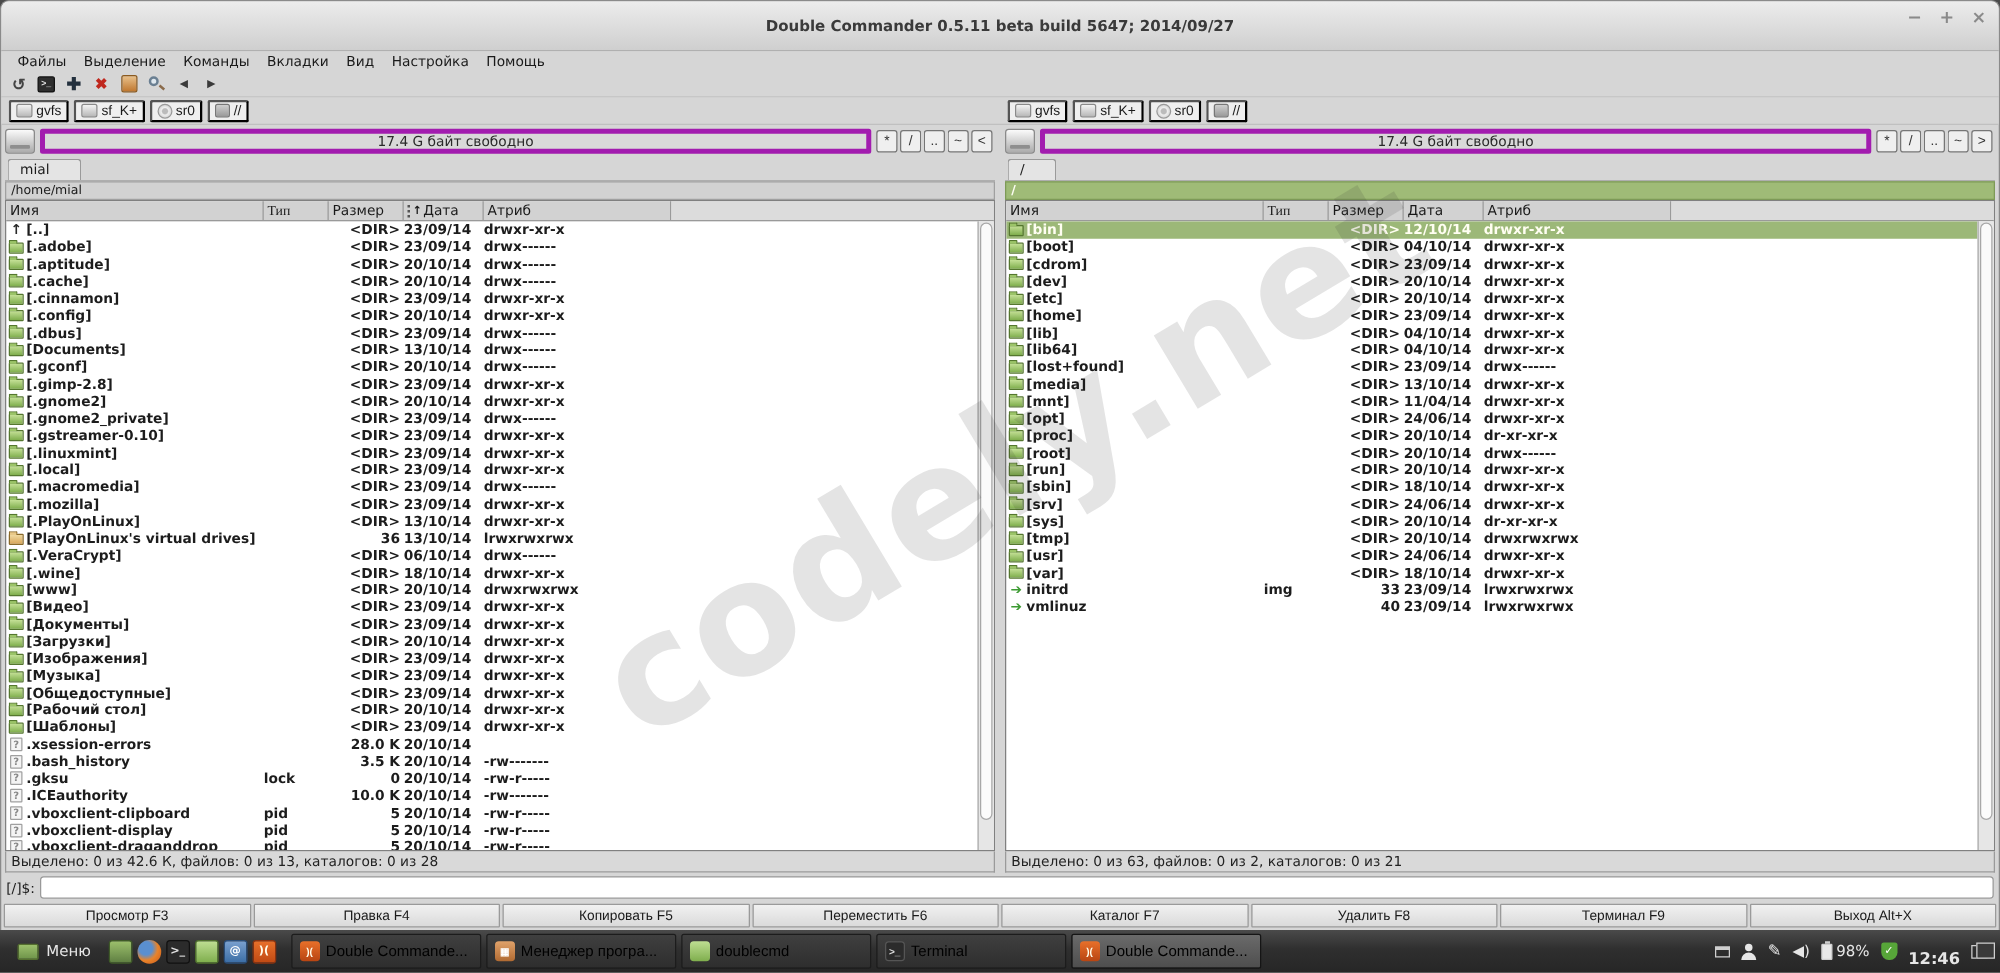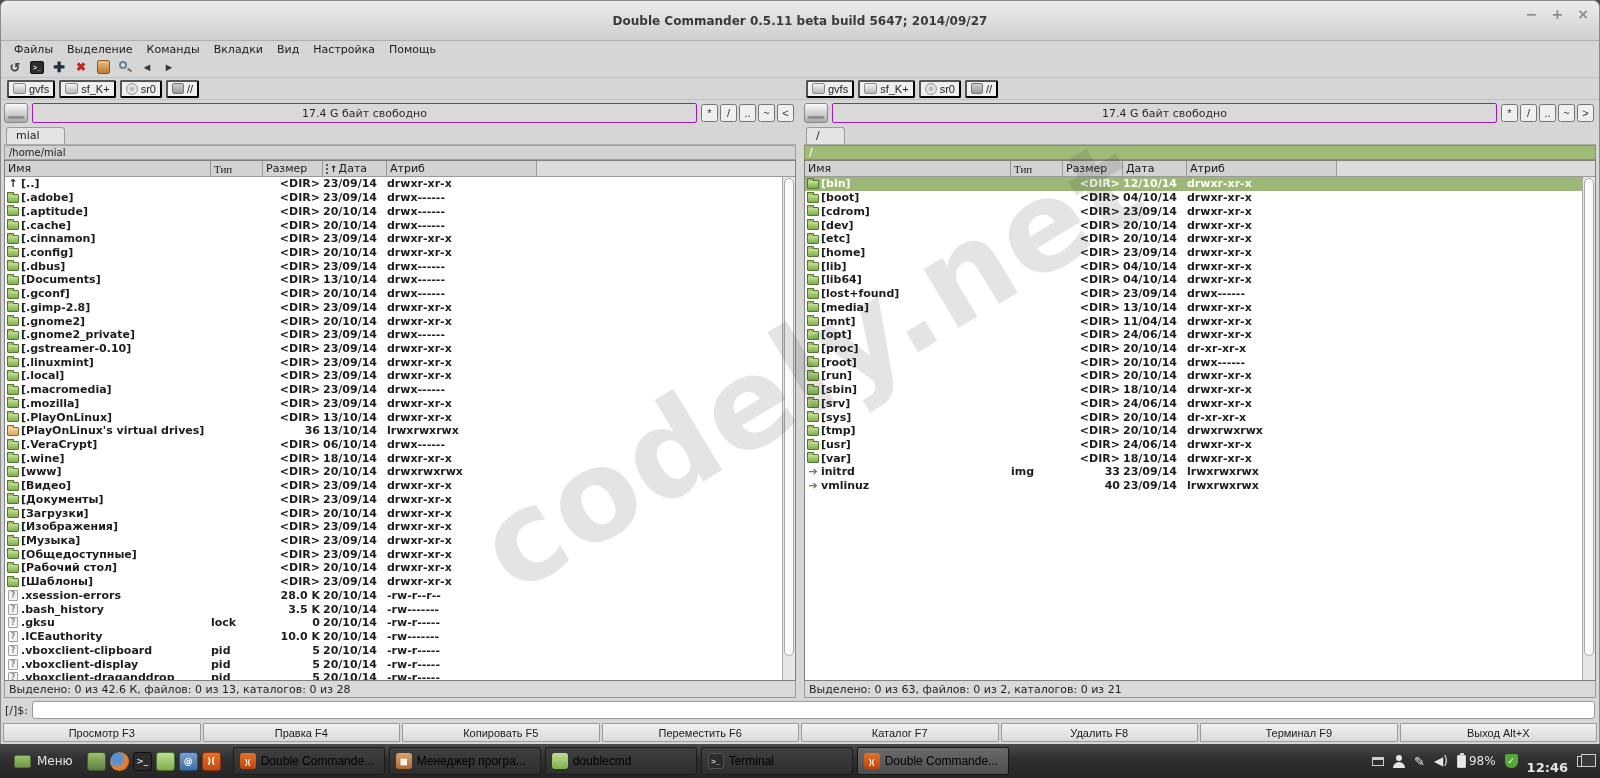--- a/index.html
+++ b/index.html
@@ -56,21 +56,21 @@
   
   .panels { flex:1; display:flex; padding:0 3px; gap:2px; min-height:0; }
   .panel { flex:1; display:flex; flex-direction:column; min-width:0; }
   .splitter { width:4px; flex:none; }
 
   .freespace { height:26px; flex:none; display:flex; align-items:center; gap:4px; }
   .bigdrive { width:24px; height:20px; flex:none; background:linear-gradient(#fafafa,#ababab);
               border:1px solid #8a8a8a; border-radius:3px; position:relative; }
   .bigdrive:after { content:""; position:absolute; left:3px; right:3px; bottom:3px; height:3px;
               background:#8f8f8f; border-radius:1px; }
-  .fs-groove { flex:1; height:20px; border:1px solid #a21caf; background:#d9d9d9; border-radius:2px;
+  .fs-groove { flex:1; height:20px; border:4px solid #a21caf; background:#d9d9d9; border-radius:2px;
                display:flex; align-items:center; justify-content:center; font-size:11px; color:#2a2a2a; }
   .fs-btns { display:flex; gap:2px; padding-right:2px; }
   .fs-btn { min-width:17px; height:18px; display:flex; align-items:center; justify-content:center;
             font-size:11px; color:#333; }
 
   .tabrow { height:19px; flex:none; display:flex; align-items:flex-end; border-bottom:1px solid #aeaeae; }
   .tab { background:#e4e4e4; border:1px solid #9a9a9a; border-bottom:none; border-radius:3px 3px 0 0;
          font-size:11px; color:#1a1a1a; padding:1px 24px 2px 9px; margin-left:2px; }
 
   .pathbar { height:15px; flex:none; border:1px solid #a0a0a0; background:#d2d2d2; font-size:10px;
@@ -604,21 +604,20 @@
                 <span class="fc-attr" data-name="file-attributes">drwxr-xr-x</span>
               </div>
               <div class="frow" data-name="table-row">
                 <span class="fc-icon" data-name="row-icon-cell">
                   <span class="i-file" data-name="file-icon">?</span>
                 </span>
                 <span class="fc-name" data-name="file-name">.xsession-errors</span>
                 <span class="fc-type" data-name="file-type"></span>
                 <span class="fc-size" data-name="file-size">28.0 K</span>
                 <span class="fc-date" data-name="file-date">20/10/14</span>
-                <span class="fc-attr" data-name="file-attributes">-rw-r--r--</span>
               </div>
               <div class="frow" data-name="table-row">
                 <span class="fc-icon" data-name="row-icon-cell">
                   <span class="i-file" data-name="file-icon">?</span>
                 </span>
                 <span class="fc-name" data-name="file-name">.bash_history</span>
                 <span class="fc-type" data-name="file-type"></span>
                 <span class="fc-size" data-name="file-size">3.5 K</span>
                 <span class="fc-date" data-name="file-date">20/10/14</span>
                 <span class="fc-attr" data-name="file-attributes">-rw-------</span>

